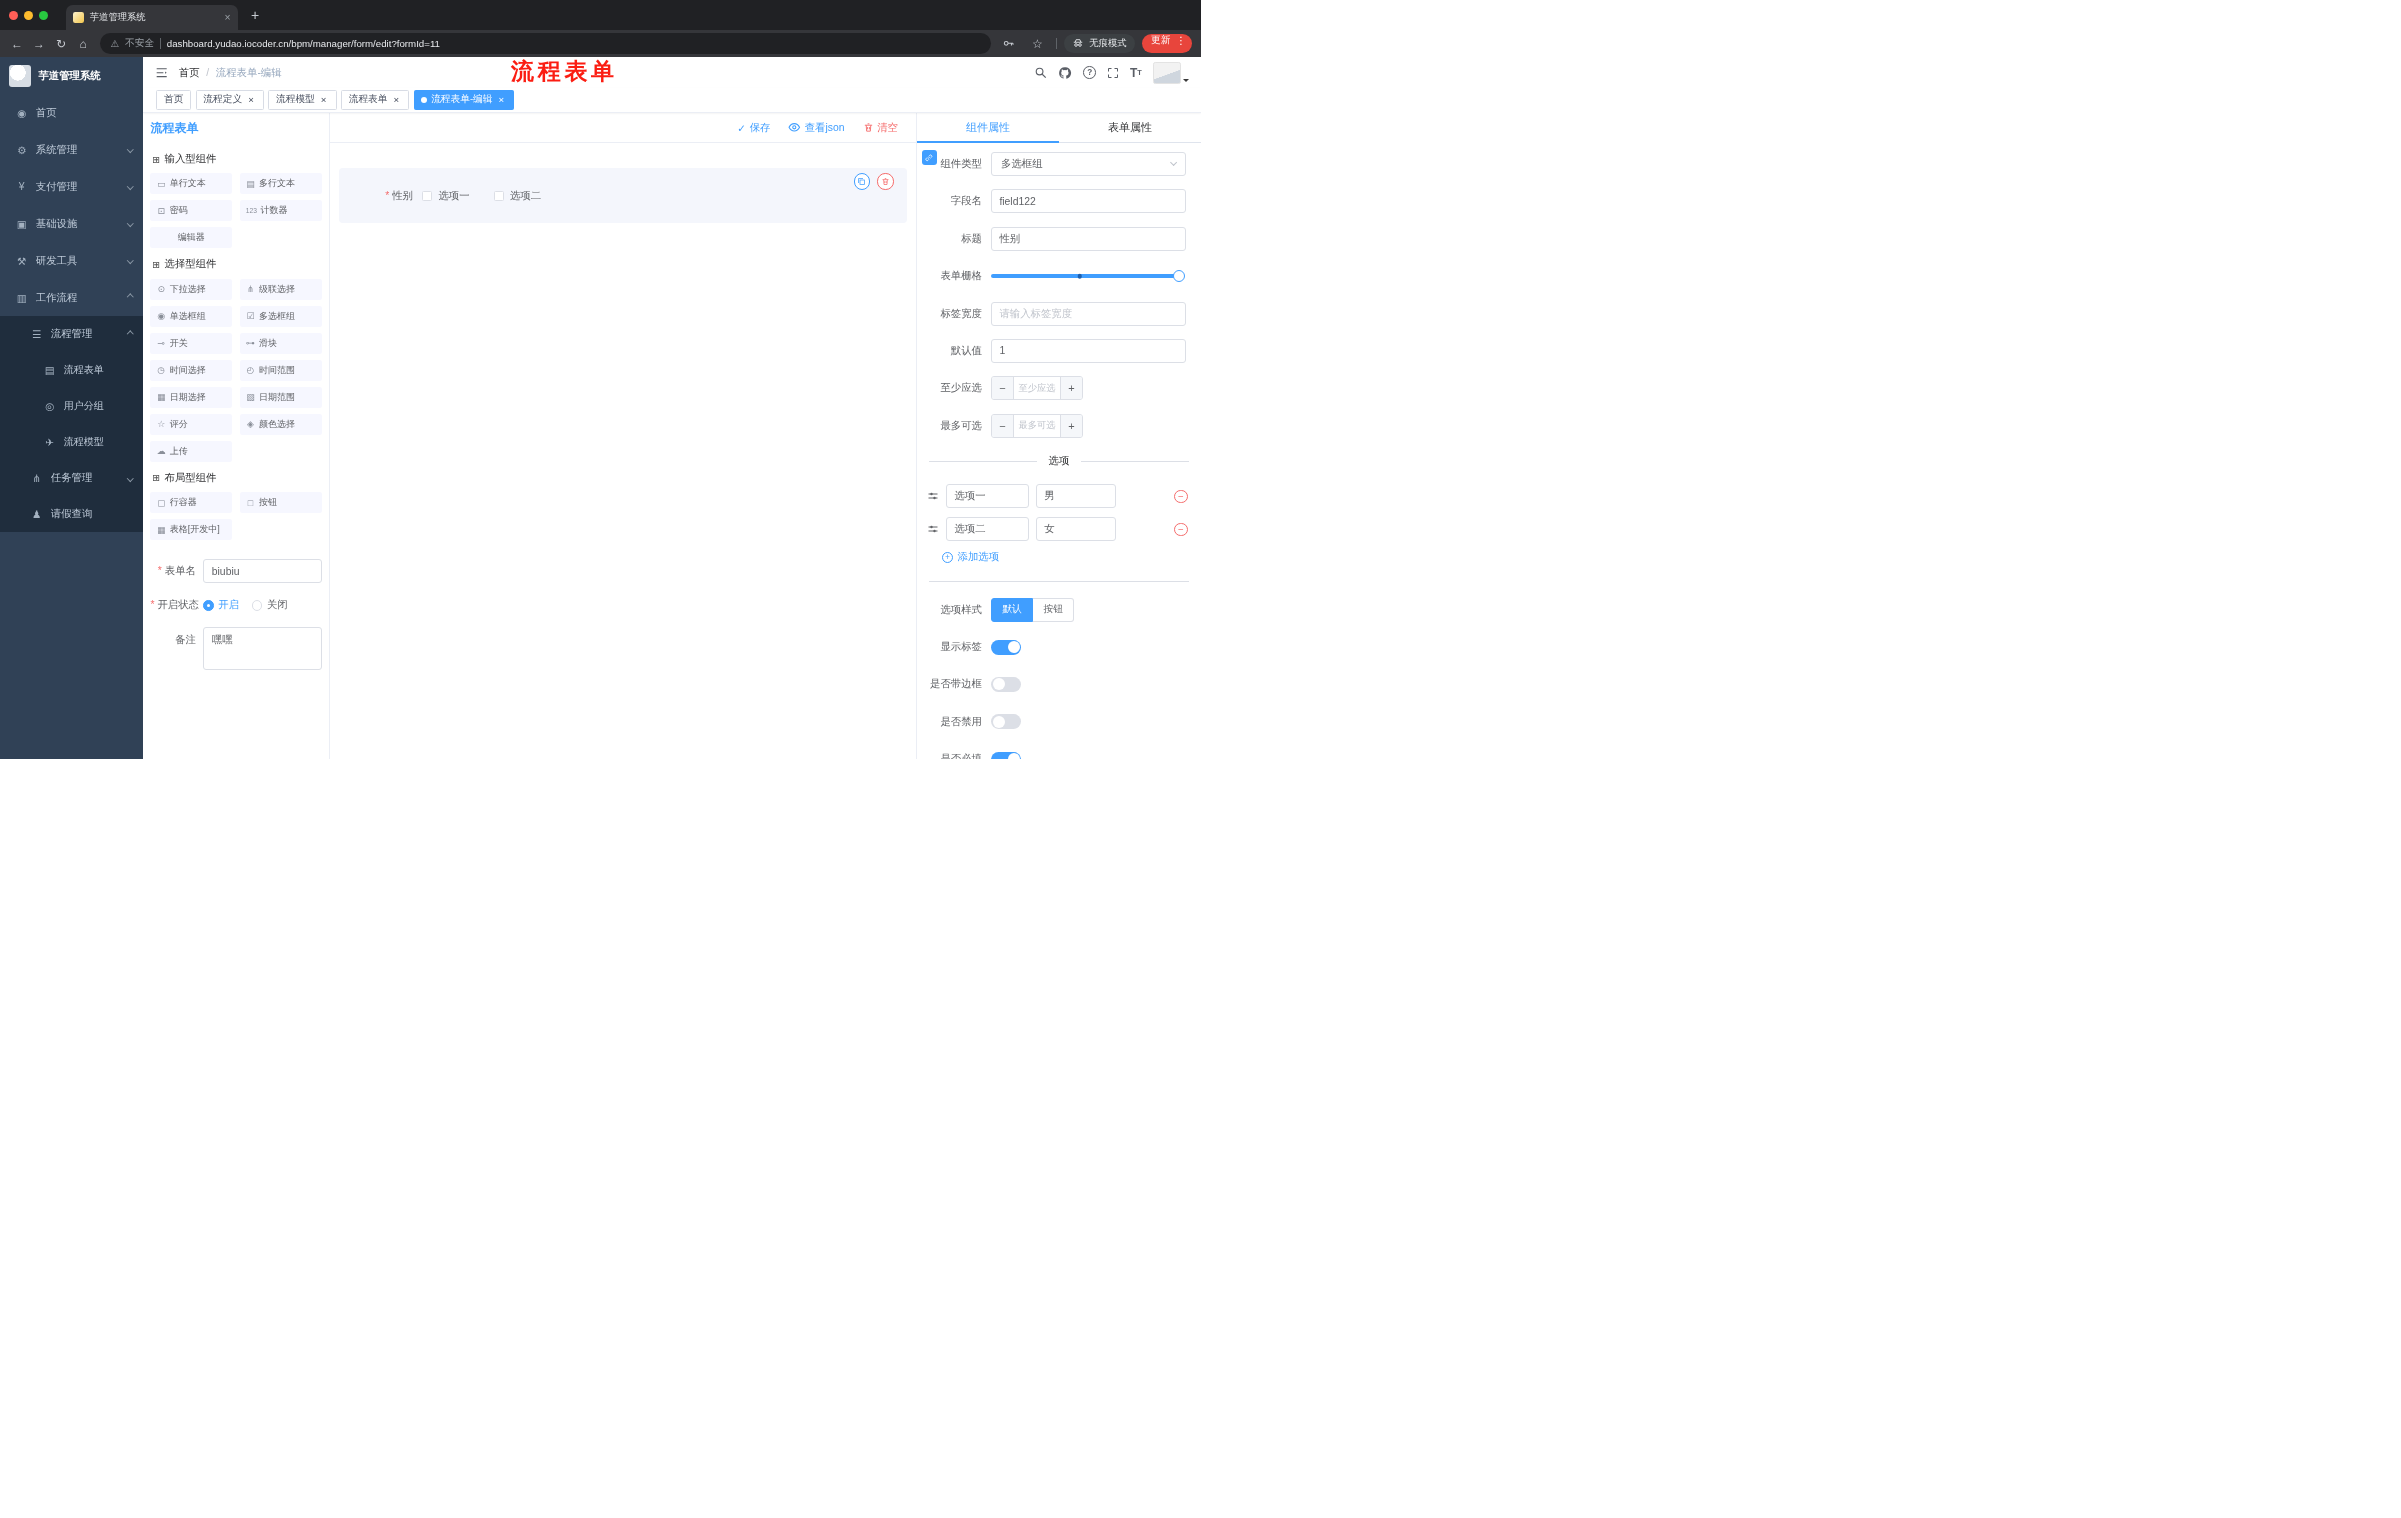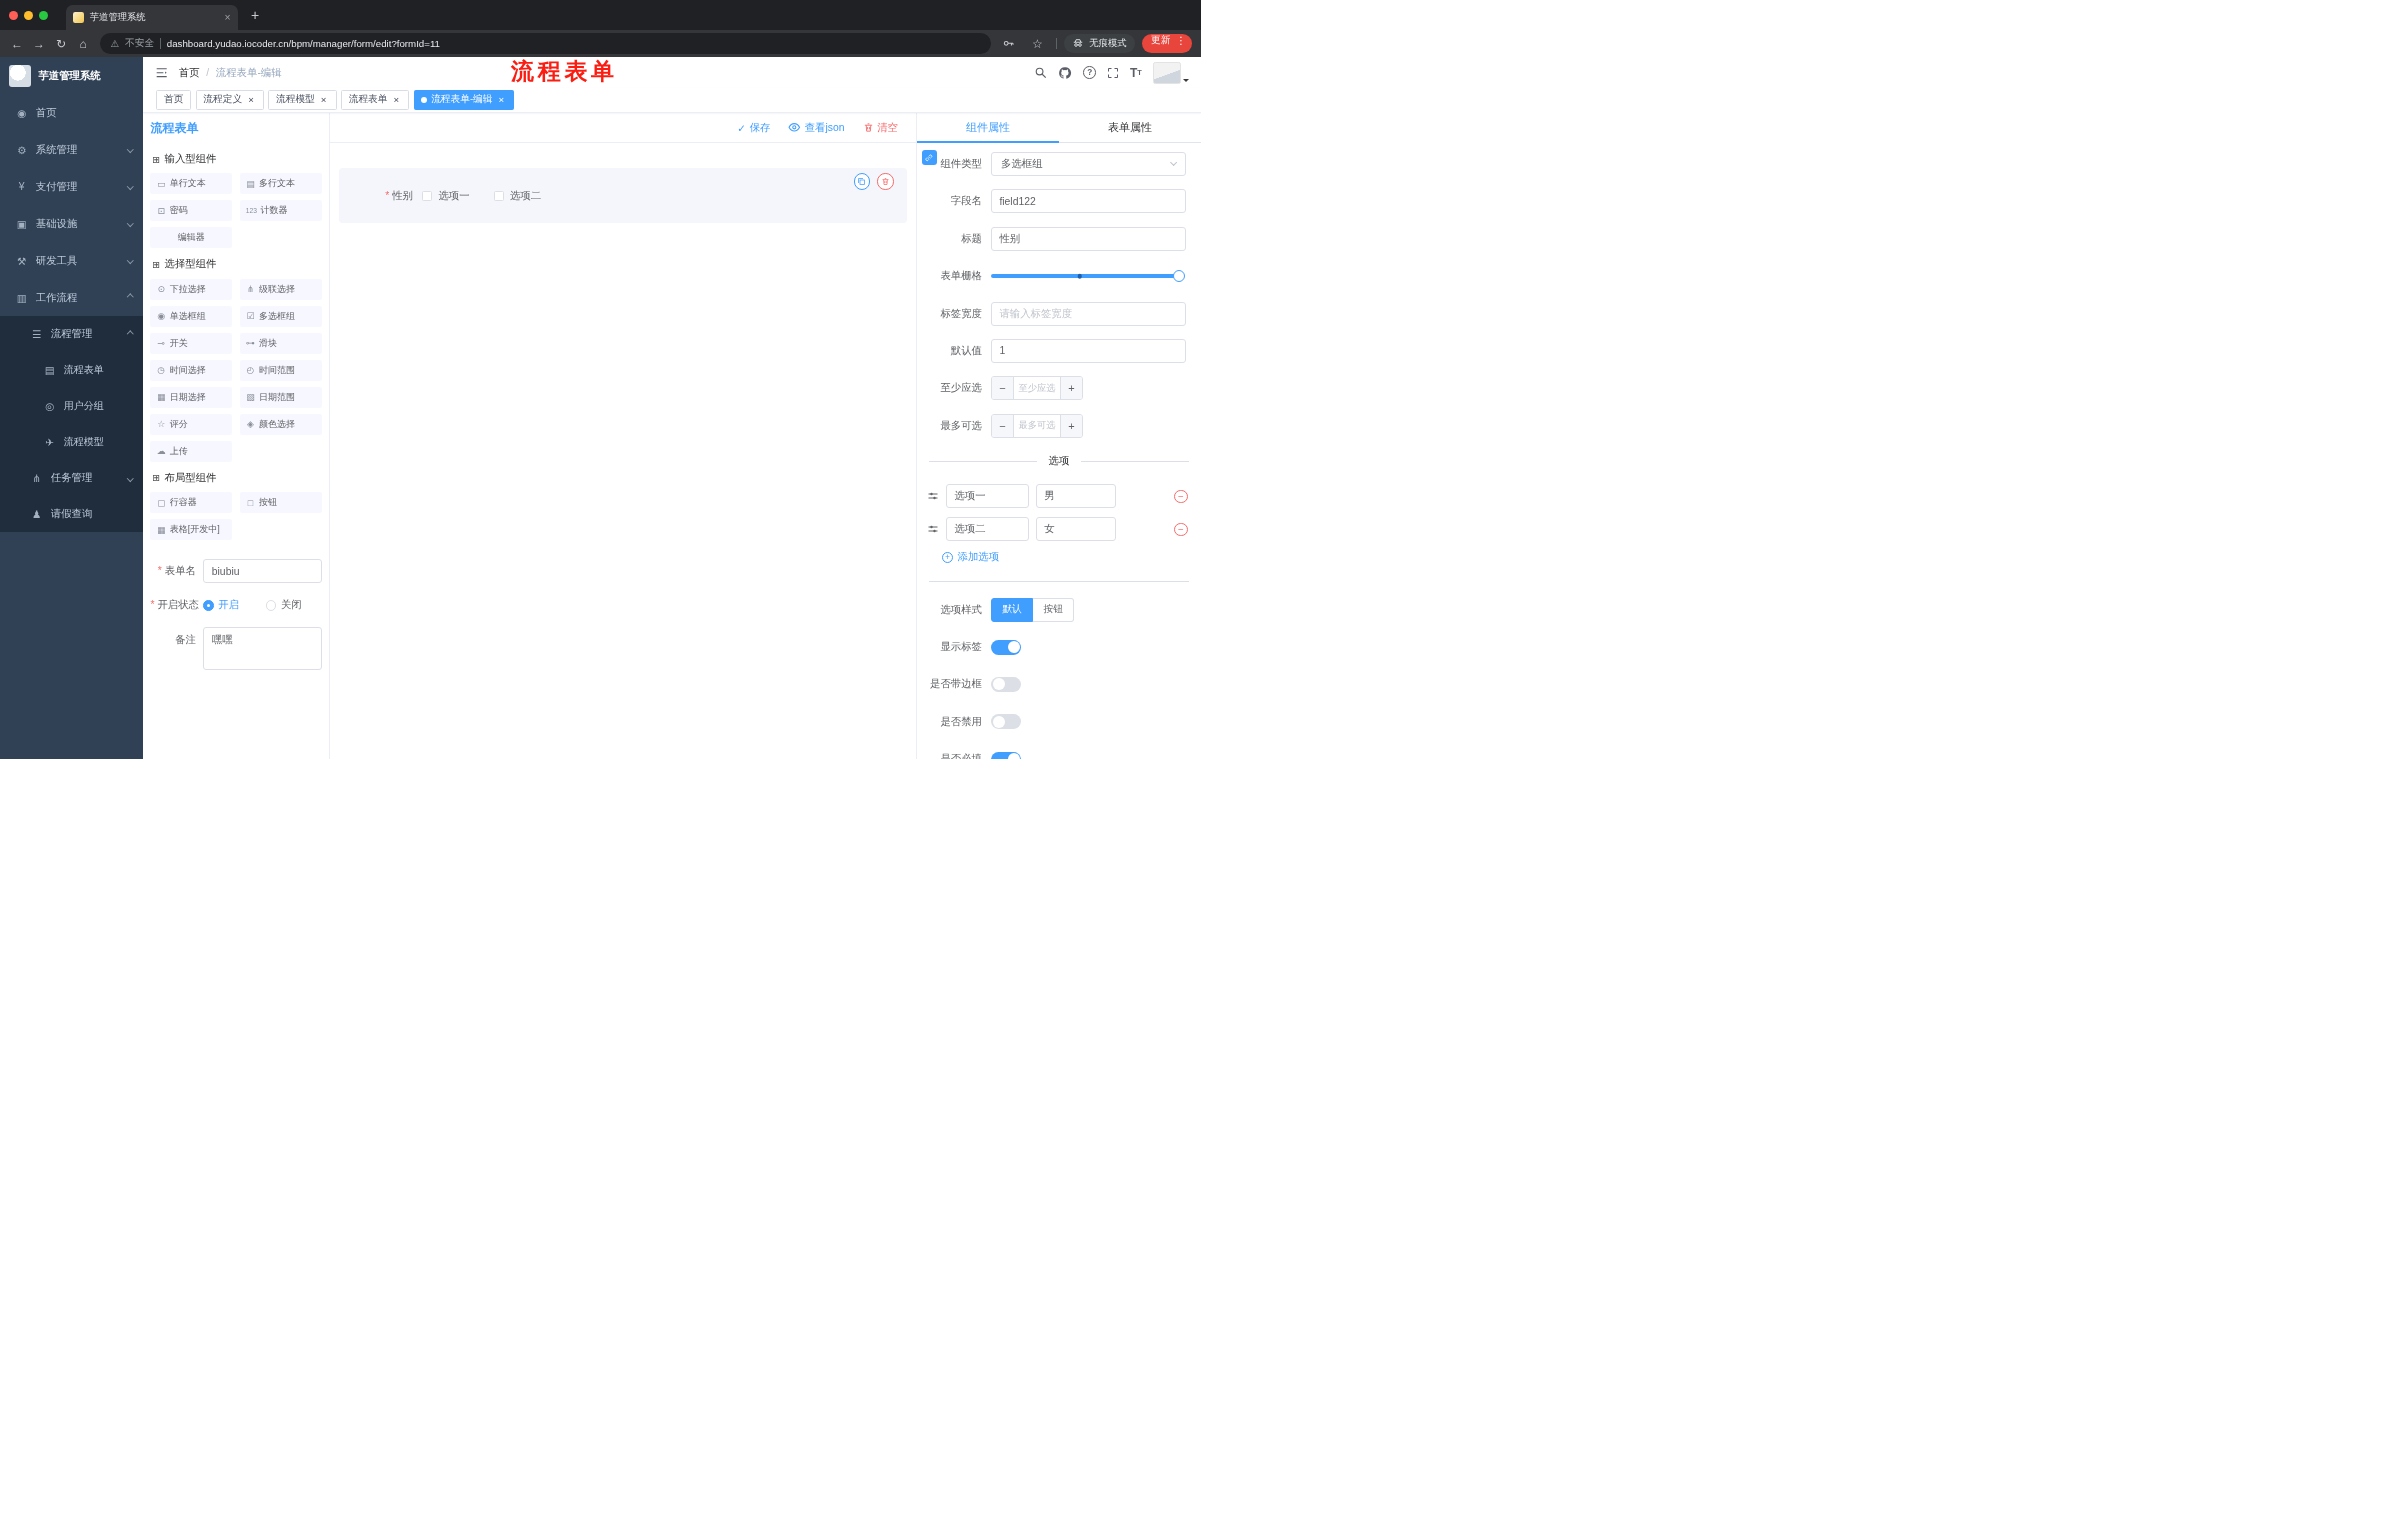--- a/index.html
+++ b/index.html
@@ -79,21 +79,21 @@
 .meta{margin-top:19.3px}
 .m-row{display:flex;align-items:center;margin-bottom:15px}
 .m-row.top{align-items:flex-start}
 .m-row.top .m-lbl{padding-top:5.2px}
 .m-lbl{width:53px;text-align:right;padding-right:7.4px;font-size:10.4px;color:#606266;flex-shrink:0;white-space:nowrap}
 .req::before{content:"*";color:#F56C6C;margin-right:3px}
 .el-ipt{height:24px;border:0.7px solid #dcdfe6;border-radius:3px;padding:0 7.4px;font-size:10.4px;color:#606266;outline:none;background:#fff;font-family:inherit;width:100%}
 .el-ipt::placeholder{color:#c0c4cc}
 .m-row .el-ipt{flex:1;min-width:0}
 .el-ta{height:43px;border:0.7px solid #dcdfe6;border-radius:3px;padding:4.5px 7.4px;font-size:10.4px;color:#606266;flex:1;min-width:0;resize:none;outline:none;font-family:inherit}
-.radios{display:flex;align-items:flex-end;gap:27px}
+.radios{display:flex;align-items:flex-end;gap:13px}
 .radio{display:flex;align-items:center;gap:4.5px;font-size:10.4px;color:#606266;cursor:pointer}
 .radio.on em{color:#409EFF}
 .rdot{width:10.4px;height:10.4px;border:0.7px solid #dcdfe6;border-radius:50%;background:#fff;position:relative;flex-shrink:0}
 .rdot.checked{border-color:#409EFF;background:#409EFF}
 .rdot.checked::after{content:"";position:absolute;left:3px;top:3px;width:3px;height:3px;border-radius:50%;background:#fff}
 
 .canvas{flex:1;display:flex;flex-direction:column;min-width:0}
 .c-head{height:30px;flex-shrink:0;display:flex;align-items:center;justify-content:flex-end;gap:18px;padding:0 18px;border-bottom:0.7px solid #ebeef5}
 .act{display:flex;align-items:center;gap:3.7px;font-size:10.4px;cursor:pointer}
 .act.blue{color:#409EFF}

